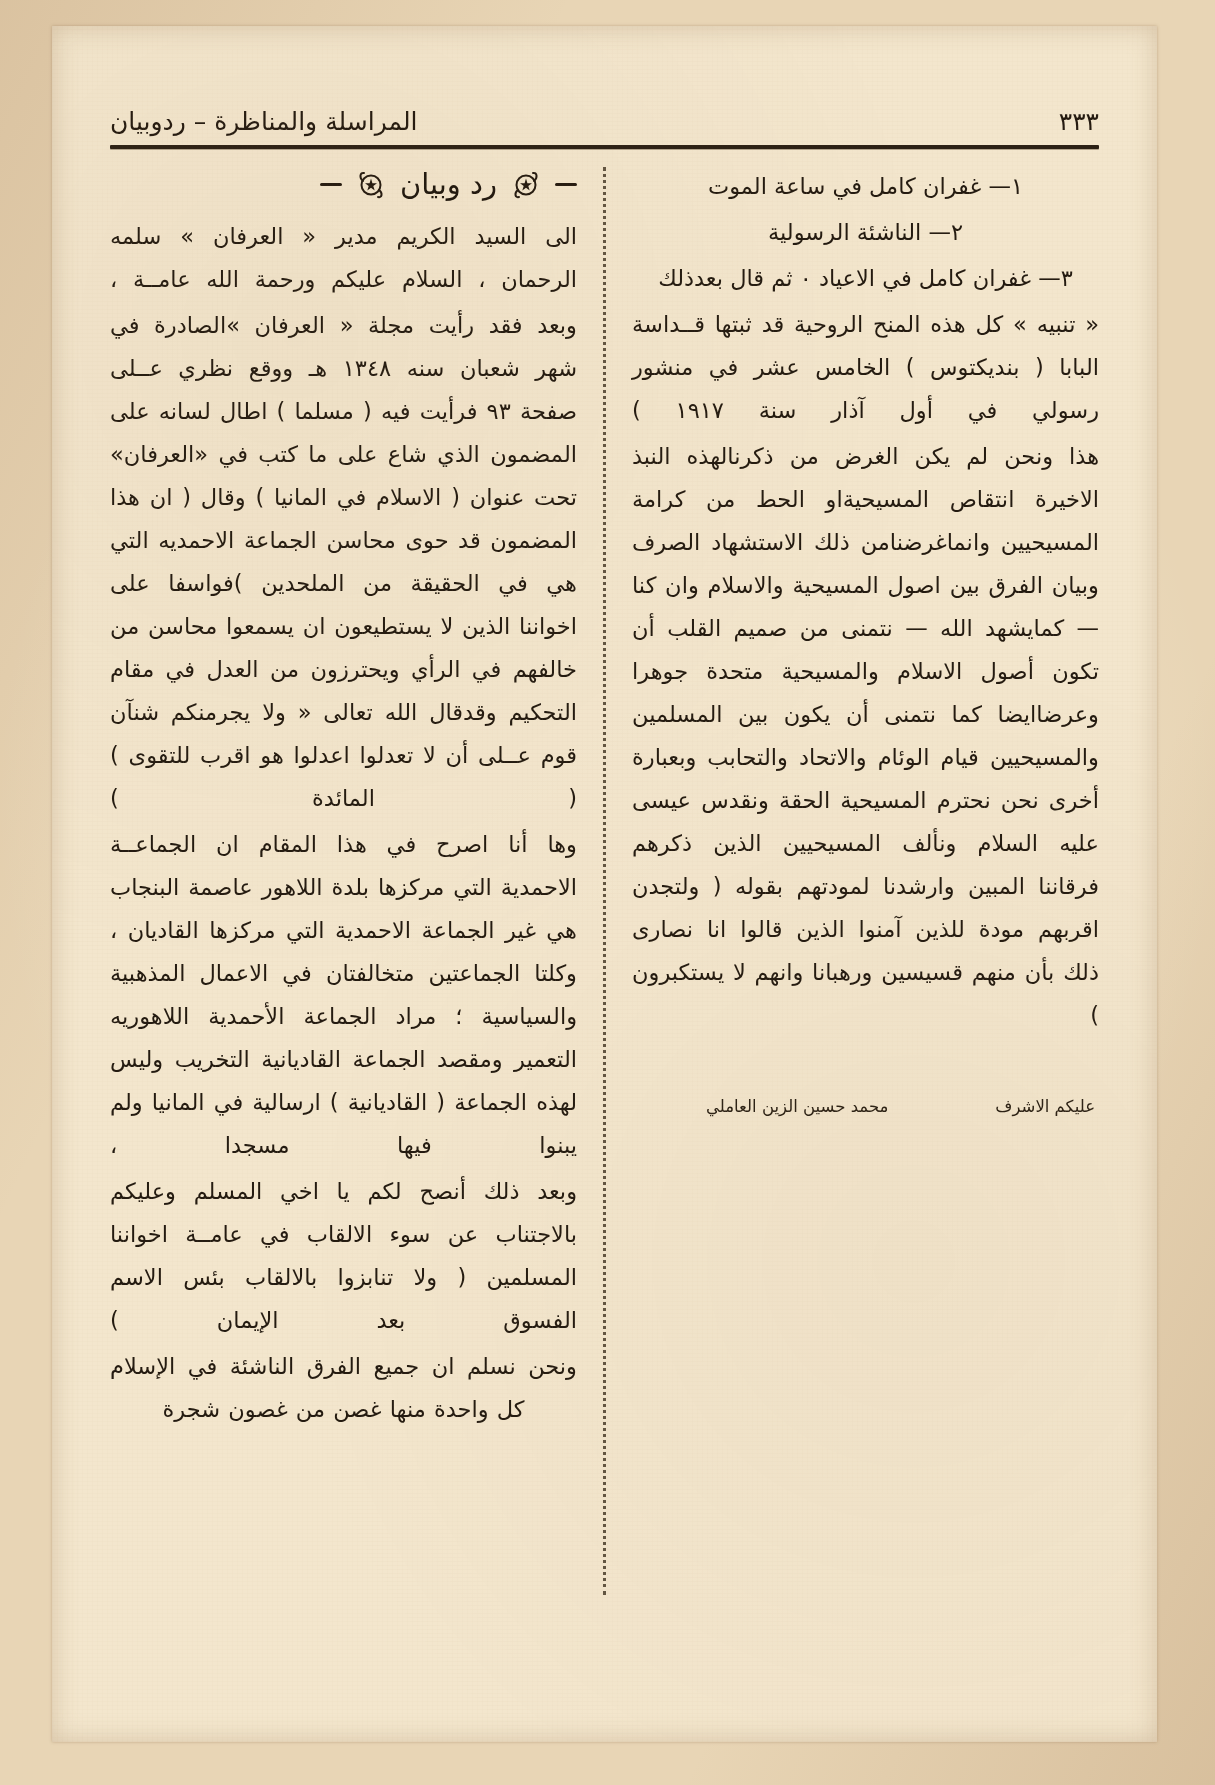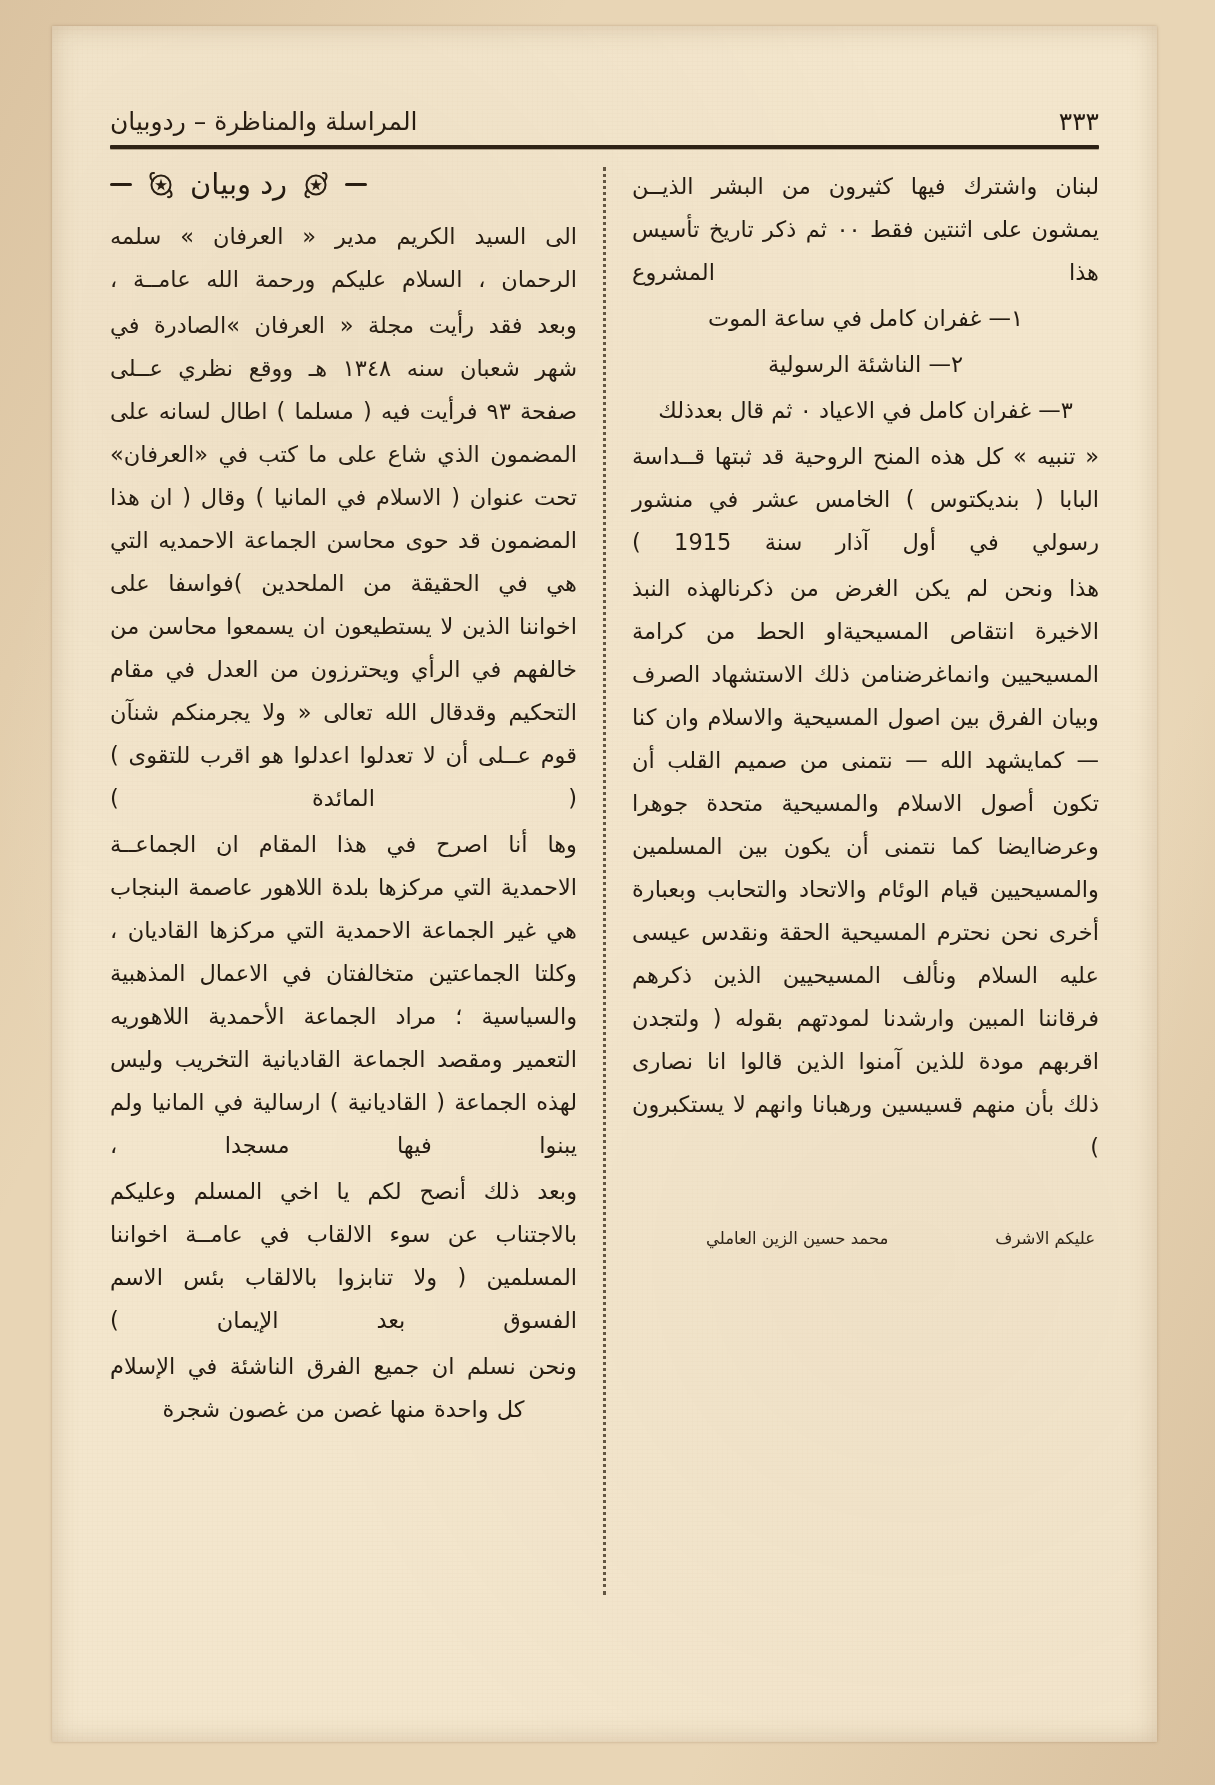--- a/index.html
+++ b/index.html
@@ -114,21 +114,21 @@
   }
 
   
   .art-title {
     text-align: center;
     font-size: 29px;
     color: #1f170e;
     margin: 2px 0 14px 0;
     display: flex;
     align-items: center;
-    justify-content: flex-end;
+    justify-content: flex-start;
     gap: 12px;
     direction: rtl;
   }
   .art-title .label { letter-spacing: 2px; }
 
   .orn {
     display: inline-block;
     width: 34px;
     height: 34px;
     position: relative;
@@ -188,36 +188,35 @@
       <div class="running-head">
         <span class="folio">٣٣٣</span>
         <span class="head-title">المراسلة والمناظرة – ردوبيان</span>
       </div>
       <div class="head-rule"></div>
 
       <div class="columns">
 
         <div class="col col-right">
 
-          <p class="body">لبنان واشترك فيها كثيرون من البشر الذيــن يمشون على اثنتين فقط ٠٠ ثم ذكر تاريخ تأسيس هذا المشروع</p>
 
           <div class="listline">
             <span>١</span>—
             <span>غفران كامل في ساعة الموت</span>
           </div>
           <div class="listline">
             <span>٢</span>—
             <span>الناشئة الرسولية</span>
           </div>
           <div class="listline">
             <span>٣</span>—
             <span>غفران كامل في الاعياد ٠ ثم قال بعدذلك</span>
           </div>
 
-          <p class="body">« تنبيه » كل هذه المنح الروحية قد ثبتها قــداسة البابا ( بنديكتوس ) الخامس عشر في منشور رسولي في أول آذار سنة 1915 )</p>
+          <p class="body">« تنبيه » كل هذه المنح الروحية قد ثبتها قــداسة البابا ( بنديكتوس ) الخامس عشر في منشور رسولي في أول آذار سنة ١٩١٧ )</p>
           <p class="body">هذا ونحن لم يكن الغرض من ذكرنالهذه النبذ الاخيرة انتقاص المسيحيةاو الحط من كرامة المسيحيين وانماغرضنامن ذلك الاستشهاد الصرف وبيان الفرق بين اصول المسيحية والاسلام وان كنا — كمايشهد الله — نتمنى من صميم القلب أن تكون أصول الاسلام والمسيحية متحدة جوهرا وعرضاايضا كما نتمنى أن يكون بين المسلمين والمسيحيين قيام الوئام والاتحاد والتحابب وبعبارة أخرى نحن نحترم المسيحية الحقة ونقدس عيسى عليه السلام ونألف المسيحيين الذين ذكرهم فرقاننا المبين وارشدنا لمودتهم بقوله ( ولتجدن اقربهم مودة للذين آمنوا الذين قالوا انا نصارى ذلك بأن منهم قسيسين ورهبانا وانهم لا يستكبرون )</p>
 
           <div class="signature">
             <span>عليكم الاشرف</span>
             <span class="sig-author">محمد حسين الزين العاملي</span>
           </div>
         </div>
 
         <div class="col-divider"></div>
 

